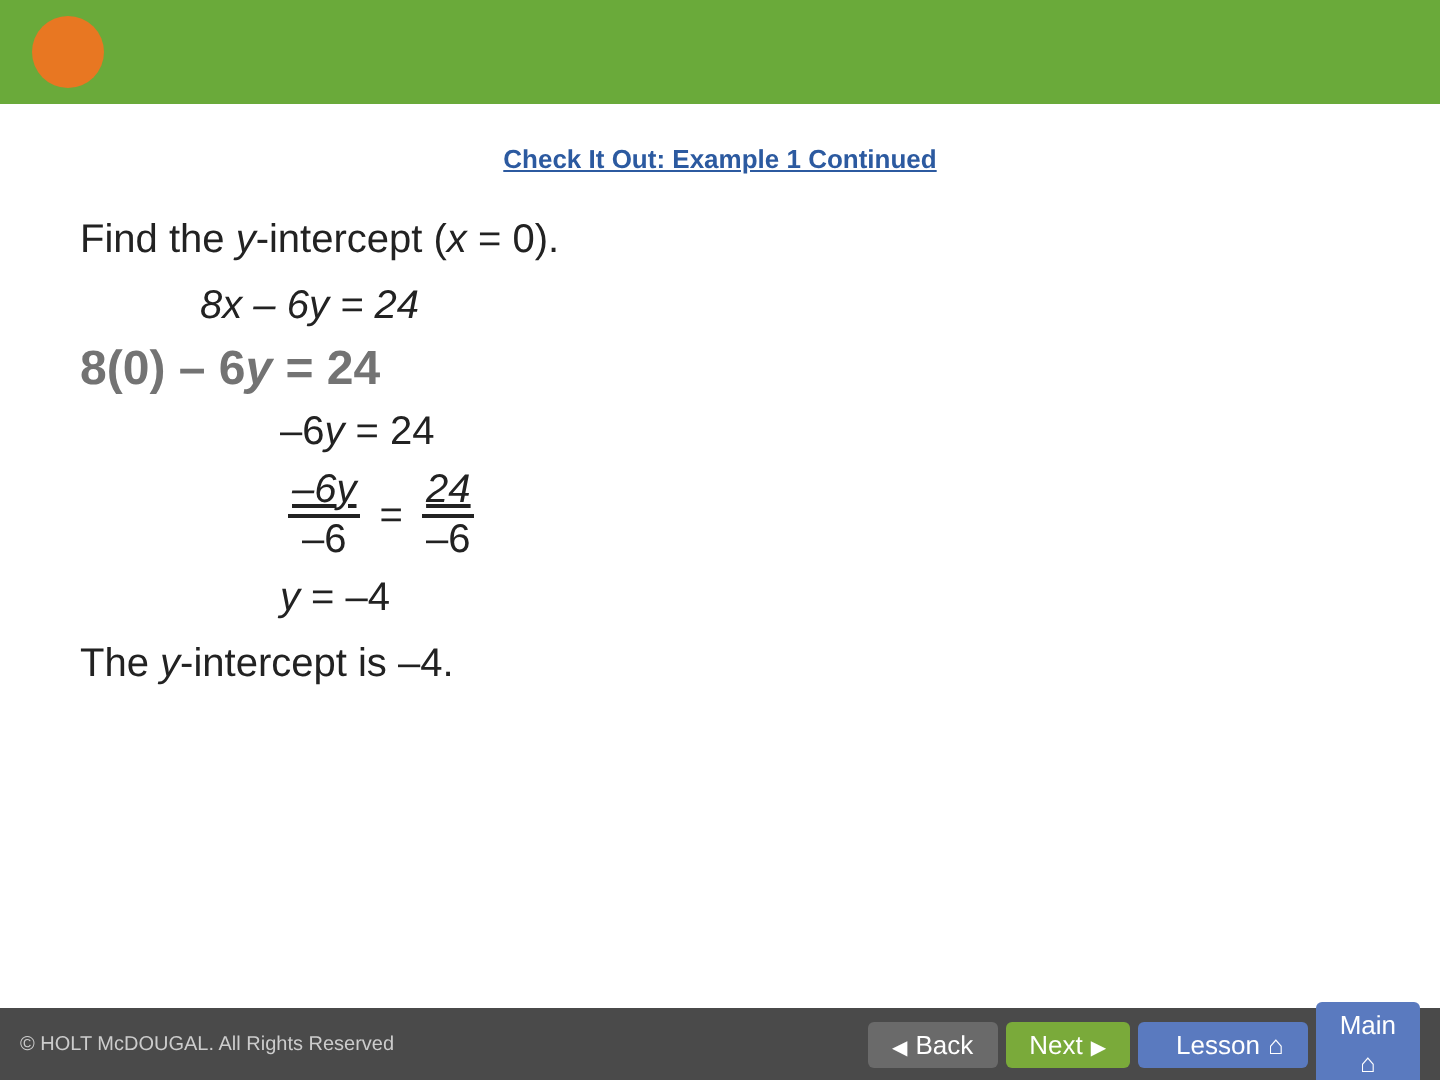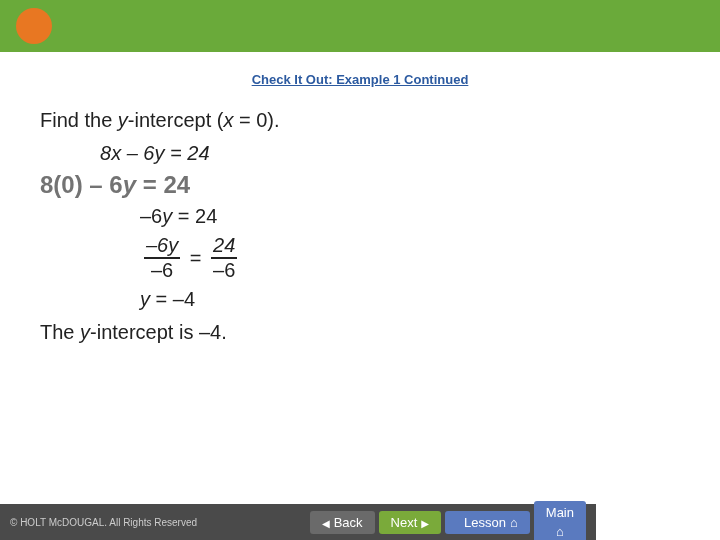--- a/index.html
+++ b/index.html
@@ -95,41 +95,42 @@
       display: inline-flex;
       flex-direction: column;
       align-items: center;
       margin: 0 4px;
       vertical-align: middle;
     }
 
     .fraction .num {
       border-bottom: 2px solid #222;
       padding: 0 2px;
+      text-decoration: underline;
       font-style: italic;
     }
 
     .fraction .den {
       padding: 0 2px;
     }
 
     .italic { font-style: italic; }
 
     .conclusion {
       font-size: 20px;
       color: #222;
       margin-top: 10px;
     }
 
     
     .footer {
       position: absolute;
       bottom: 0;
       left: 0;
-      width: 596px;
+      width: 720px;
       height: 36px;
       background: #4a4a4a;
       display: flex;
       align-items: center;
       justify-content: space-between;
       padding: 0 10px;
     }
 
     .footer-copyright {
       color: #ccc;

